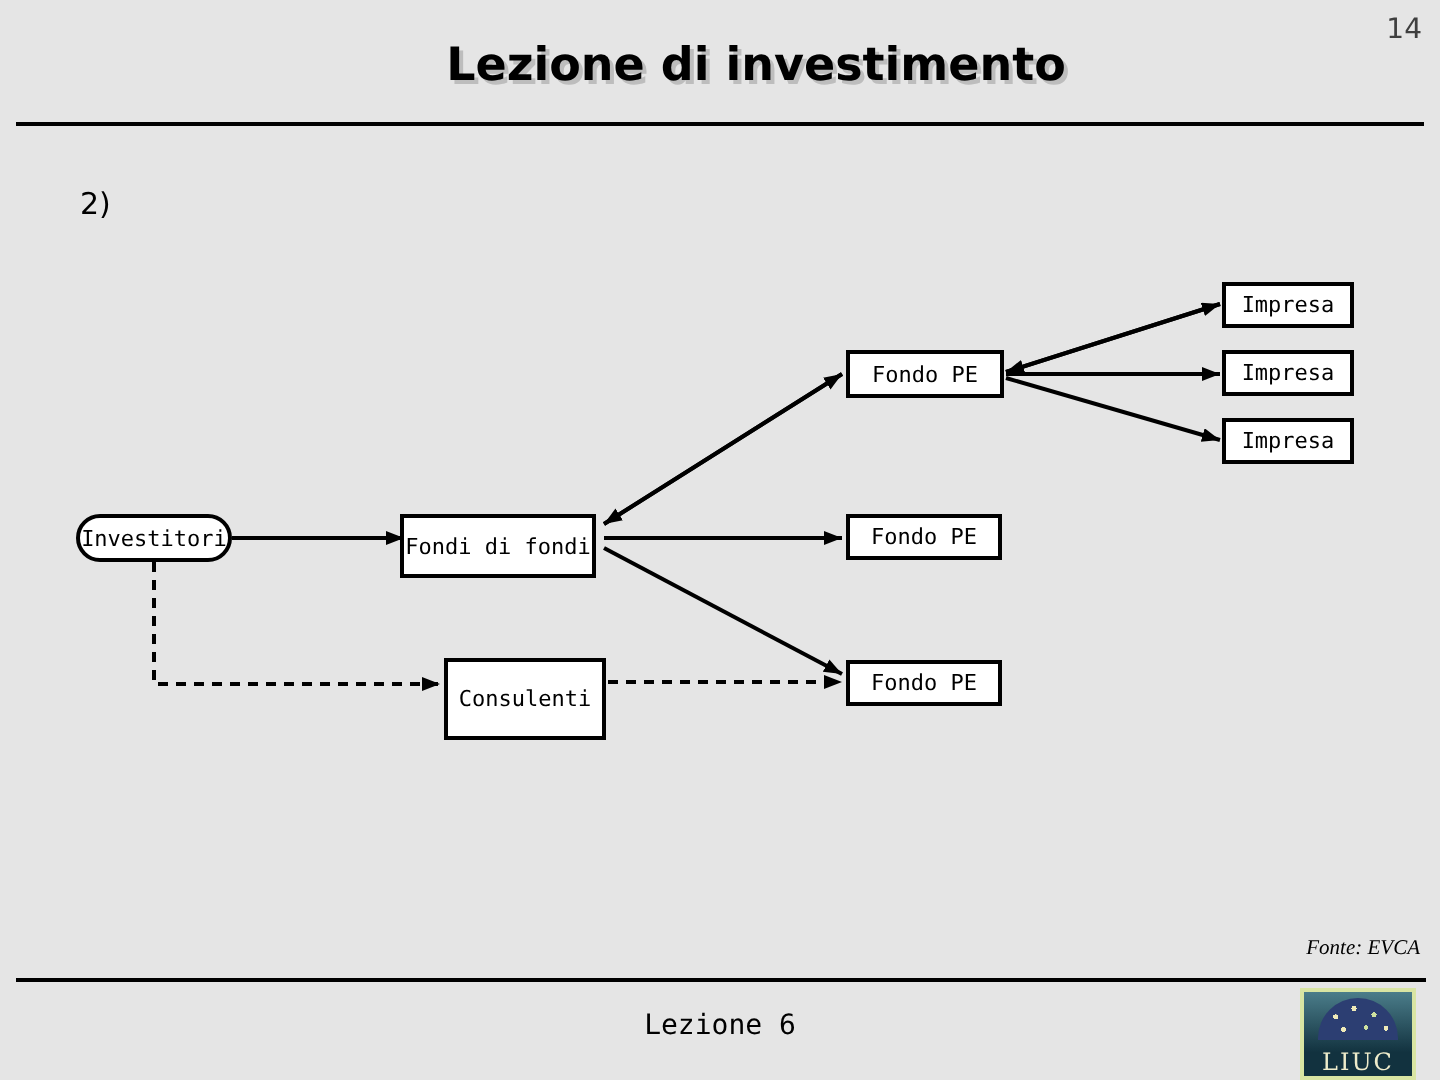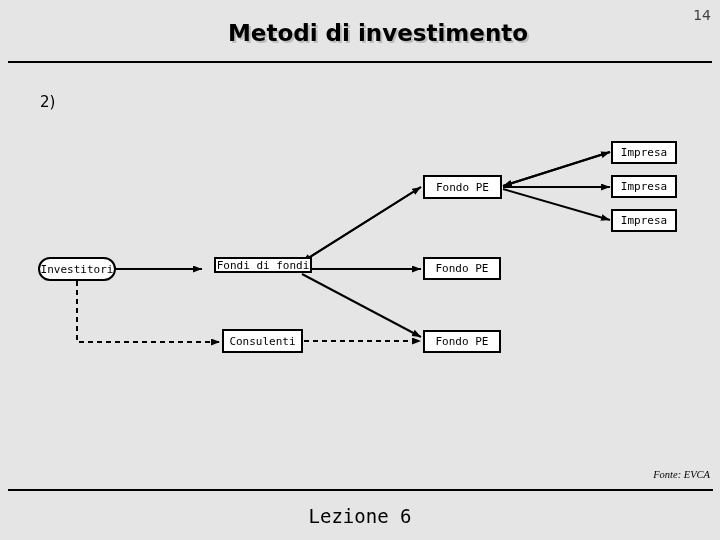--- a/index.html
+++ b/index.html
@@ -33,21 +33,21 @@
   .fonte {
     position:absolute; right:10px; top:469px;
     font-family:Liberation Serif, serif; font-style:italic; font-size:10.5px;
   }
   .footer-course {
     position:absolute; left:38px; top:507px;
     font-family:"DejaVu Sans Mono", monospace; font-size:9.5px;
   }
   .footer-lesson {
     position:absolute; left:0; right:0; top:505px; text-align:center;
-    font-family:"DejaVu Sans Mono", monospace; font-size:19px;
+    font-family:"DejaVu Sans Mono", monospace; font-size:14px;
   }
   .logo {
     position:absolute; left:650px; top:494px; width:58px; height:46px;
     box-sizing:border-box; background:#d9e5a3; padding:2px;
   }
   .logo-inner {
     position:relative; width:100%; height:100%;
     background:linear-gradient(#4b7d8a, #12323f 72%); overflow:hidden;
   }
   .dome {
@@ -68,21 +68,21 @@
     letter-spacing:1px; line-height:14px;
   }
 </style>
 </head>
 <body>
 
 <div class="slide">
 
   <div class="page-number">14</div>
 
-  <h1 class="title">Metodi di investimento</h1>
+  <h1 class="title">Lezione di investimento</h1>
 
   <div class="rule rule-top"></div>
 
   <span class="bullet-num">2)</span>
 
   <svg class="edges" width="720" height="540" viewBox="0 0 720 540" xmlns="http://www.w3.org/2000/svg">
     <defs>
       <marker id="ah" markerUnits="userSpaceOnUse" markerWidth="10" markerHeight="8" refX="9" refY="3.5" orient="auto">
         <path d="M0,0 L9,3.5 L0,7 Z" fill="#000"></path>
       </marker>
@@ -110,27 +110,33 @@
       <line x1="304" y1="341" x2="421" y2="341" stroke-dasharray="5,4" marker-end="url(#ah)"></line>
     </g>
   </svg>
 
   <div id="nodes">
       <div class="node" style="left: 611px; top: 141px; width: 66px; height: 23px;">Impresa</div>
       <div class="node" style="left: 423px; top: 175px; width: 79px; height: 24px;">Fondo PE</div>
       <div class="node" style="left: 611px; top: 175px; width: 66px; height: 23px;">Impresa</div>
       <div class="node" style="left: 611px; top: 209px; width: 66px; height: 23px;">Impresa</div>
       <div class="node" style="left: 38px; top: 257px; width: 78px; height: 24px; border-radius: 12px;">Investitori</div>
-      <div class="node" style="left: 214px; top: 257px; width: 98px; height: 16px;">Fondi di fondi</div>
+      <div class="node" style="left: 200px; top: 257px; width: 98px; height: 32px;">Fondi di fondi</div>
       <div class="node" style="left: 423px; top: 257px; width: 78px; height: 23px;">Fondo PE</div>
-      <div class="node" style="left: 222px; top: 329px; width: 81px; height: 24px;">Consulenti</div>
+      <div class="node" style="left: 222px; top: 329px; width: 81px; height: 41px;">Consulenti</div>
       <div class="node" style="left: 423px; top: 330px; width: 78px; height: 23px;">Fondo PE</div>
     </div>
 
   <div class="fonte">Fonte: EVCA</div>
 
   <div class="rule rule-bottom"></div>
 
 
   <div class="footer-lesson">Lezione 6</div>
 
+  <div class="logo">
+    <div class="logo-inner">
+      <div class="dome"></div>
+      <div class="logo-text">LIUC</div>
+    </div>
+  </div>
 
 </div>
 
 </body></html>

